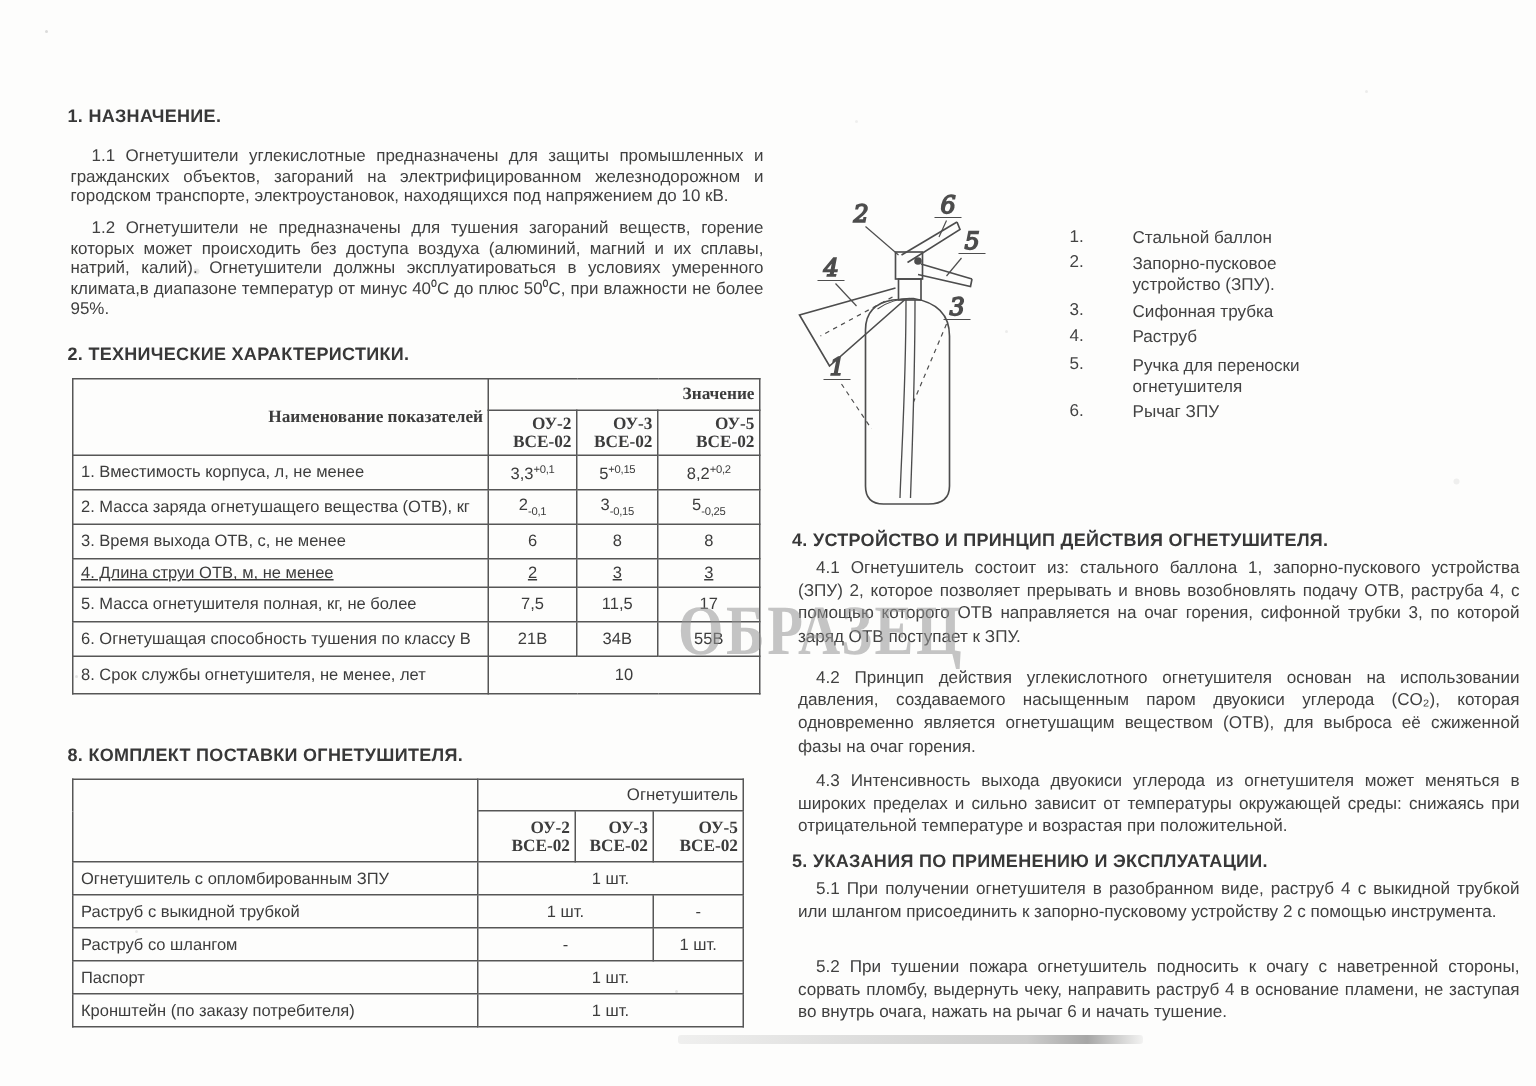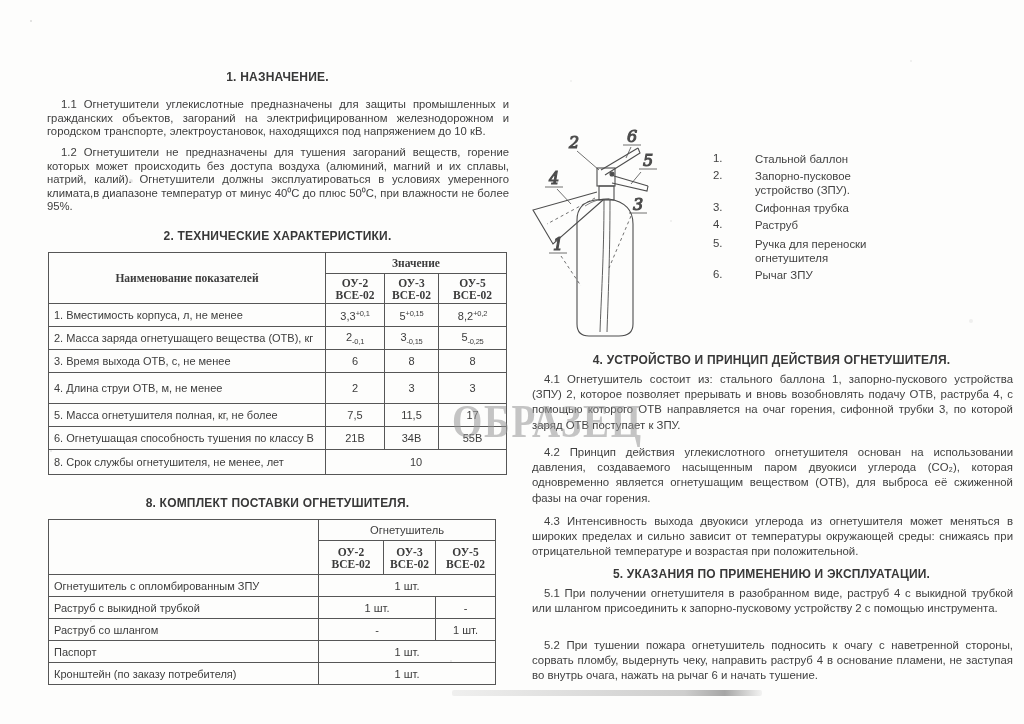--- a/index.html
+++ b/index.html
@@ -1,24 +1,24 @@
 <!DOCTYPE html>
 <html><head>
 <meta charset="utf-8">
 <style>
   html,body{margin:0;padding:0;background:#e8e8e8;}
   .page{position:relative;width:1024px;height:724px;background:#fdfdfc;overflow:hidden;
         font-family:"Liberation Sans",sans-serif;color:#3a3a3a;}
   .abs{position:absolute;}
-  .heading{font-weight:bold;font-size:12px;letter-spacing:.2px;text-align:center;color:#383838;}
+  .heading{font-weight:bold;font-size:12px;letter-spacing:.2px;color:#383838;}
   .para{font-size:11.3px;line-height:13.6px;text-align:justify;text-indent:14px;color:#404040;}
   .rpara{font-size:11.4px;line-height:15.2px;text-align:justify;text-indent:12px;color:#404040;}
   table{border-collapse:collapse;table-layout:fixed;font-size:11px;color:#3c3c3c;}
   th,td{border:1px solid #565656;padding:0 3px;overflow:hidden;}
-  th{font-family:"Liberation Serif",serif;font-weight:bold;font-size:11.5px;text-align:center;}
+  th{font-family:"Liberation Serif",serif;font-weight:bold;font-size:11.5px;text-align:right;}
   td.val{text-align:center;}
   td.lbl{padding-left:5px;}
   sup.tol{font-size:7.5px;vertical-align:4px;letter-spacing:-.2px;text-align:center;}
   sub.tol{font-size:7.5px;vertical-align:-3px;letter-spacing:-.2px;}
   .t3grp{font-family:"Liberation Sans",sans-serif;font-size:11.2px;}
   .partslist{font-size:11.4px;color:#424242;}
   .partrow{display:flex;margin-bottom:2px;}
   .partnum{width:42px;flex:none;}
   .parttext{white-space:pre-line;line-height:14.5px;}
   .watermark{font-family:"Liberation Serif",serif;font-size:47px;font-weight:bold;
@@ -78,21 +78,21 @@
         <td class="val"><span>2</span><sub class="tol">-0,1</sub></td>
         <td class="val"><span>3</span><sub class="tol">-0,15</sub></td>
         <td class="val"><span>5</span><sub class="tol">-0,25</sub></td>
       </tr>
       <tr style="height:23px;">
         <td class="lbl">3. Время выхода ОТВ, с, не менее</td>
         <td class="val">6</td>
         <td class="val">8</td>
         <td class="val">8</td>
       </tr>
-      <tr style="height:31px;">
+      <tr style="height:19px;text-decoration:underline;">
         <td class="lbl">4. Длина струи ОТВ, м, не менее</td>
         <td class="val">2</td>
         <td class="val">3</td>
         <td class="val">3</td>
       </tr>
       <tr style="height:23px;margin-top:43px;">
         <td class="lbl">5. Масса  огнетушителя полная, кг, не более</td>
         <td class="val">7,5</td>
         <td class="val">11,5</td>
         <td class="val">17</td>

